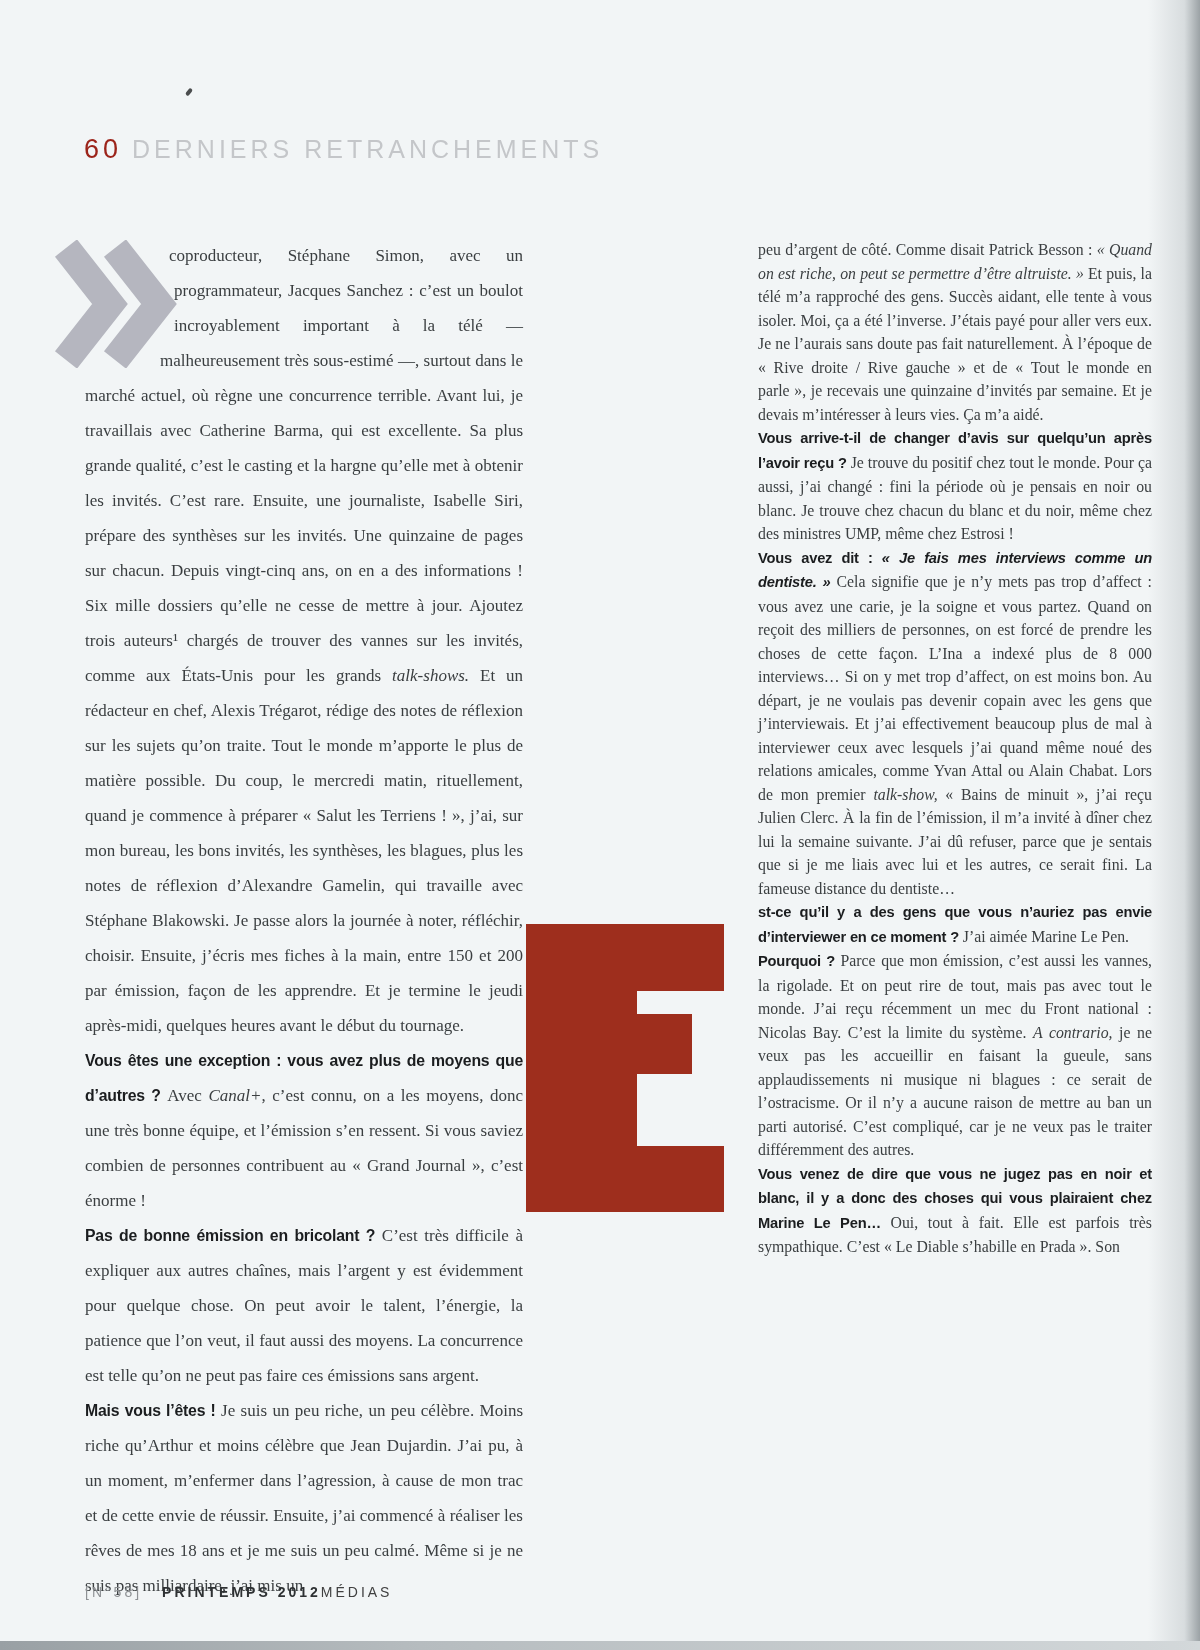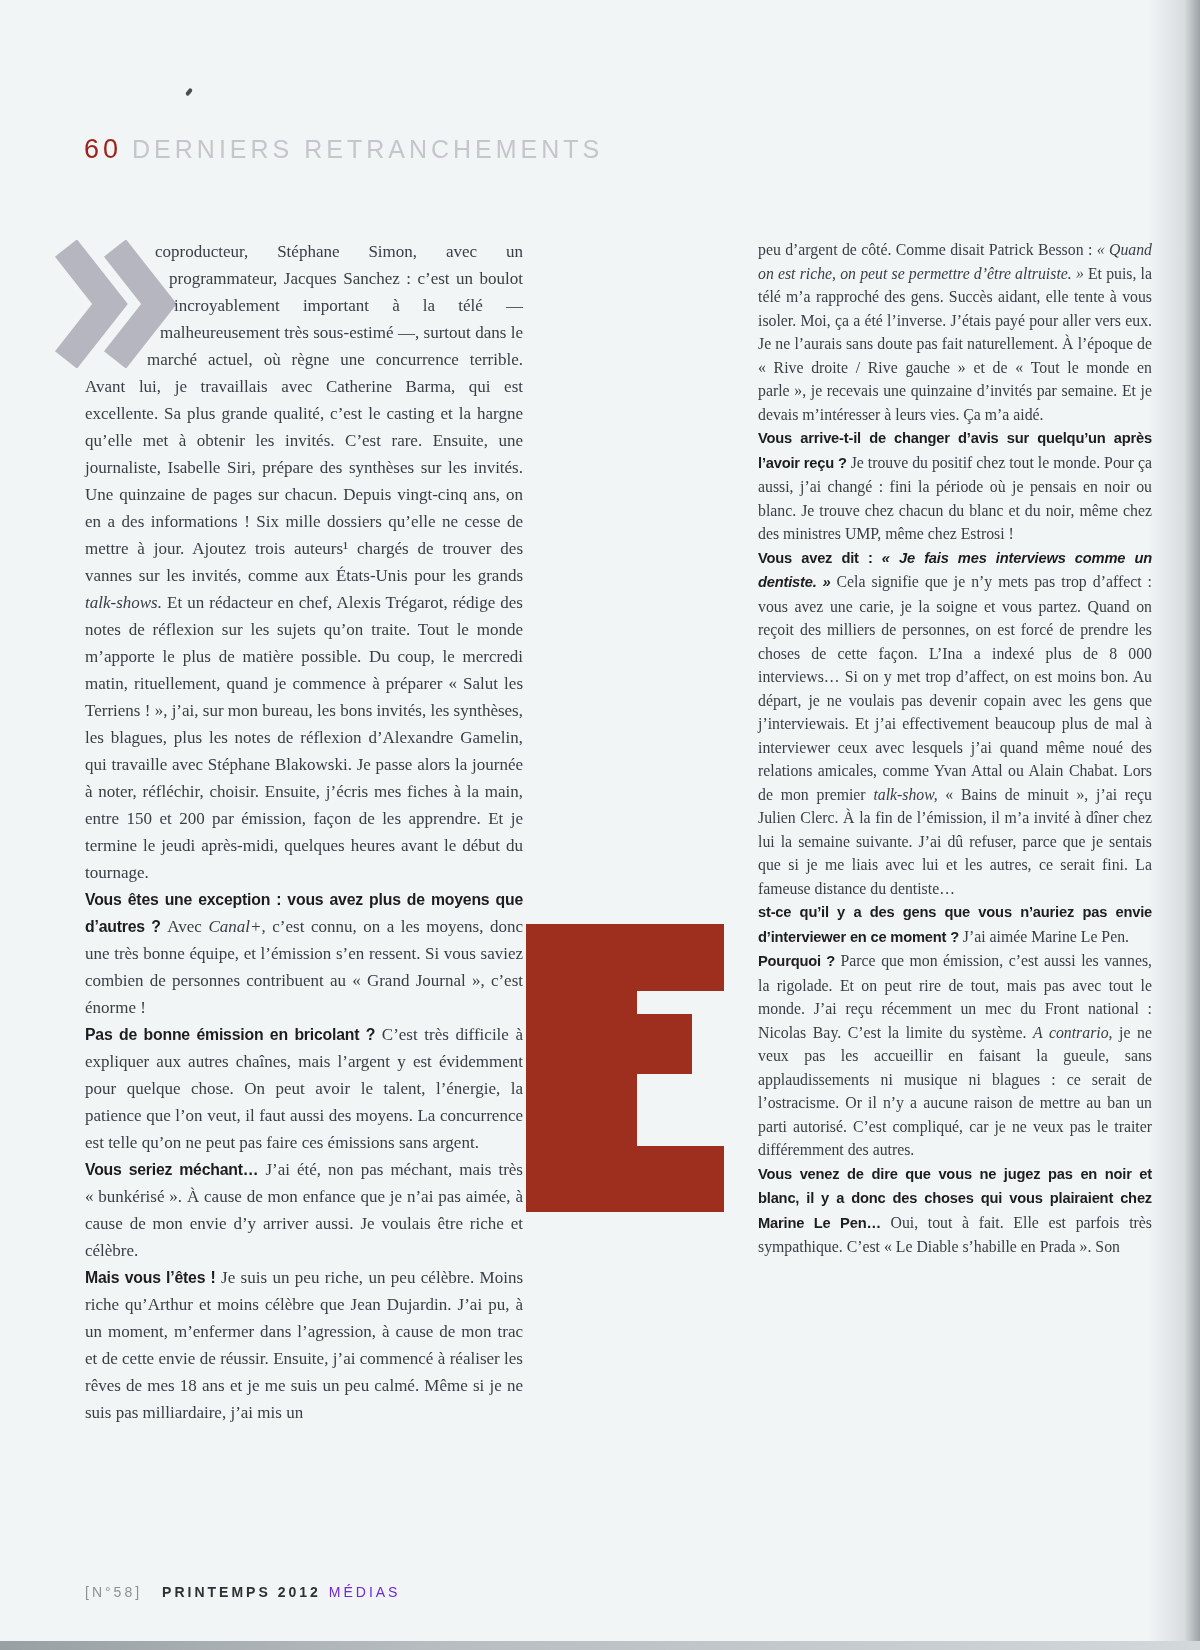--- a/index.html
+++ b/index.html
@@ -24,37 +24,37 @@
   .chevrons{position:absolute;left:52px;top:240px;}
 
   
   .dropcap{position:absolute;left:526px;top:924px;}
 
   
   .col{position:absolute;top:238px;}
   .col.left{left:85px;width:438px;}
   .col.right{left:700px;width:452px;}
   .para{margin:0;text-align:justify;color:#3a3e40;}
-  .col.left  .para{font-size:17px;line-height:27px;}
+  .col.left  .para{font-size:17px;line-height:35px;}
   .col.right .para{font-size:15.8px;line-height:23.5px;}
   .run.bold{font-family:"Liberation Sans",sans-serif;font-weight:700;font-size:.93em;letter-spacing:-.2px;color:#1b1d1f;}
   .run.italic{font-style:italic;}
   .run.bolditalic{font-family:"Liberation Sans",sans-serif;font-weight:700;font-style:italic;font-size:.93em;letter-spacing:-.2px;color:#1b1d1f;}
 
   
   .sb{float:left;clear:left;height:27px;}
   .sb1{width:70px;}.sb2{width:84px;}.sb3{width:89px;}.sb4{width:75px;}.sb5{width:62px;}
   
   .esb{float:left;clear:left;width:58px;height:380px;margin-top:634px;}
 
   
   .footer{position:absolute;left:85px;top:1584px;font-family:"Liberation Sans",sans-serif;font-size:14px;letter-spacing:3px;white-space:nowrap;}
   .fissue{color:#8e9194;}
   .fseason{color:#2e3133;font-weight:700;margin-left:20px;}
-  .fsection{color:#6d28d9;margin-left:8px;}
+  .fsection{color:#404040;}
 </style>
 </head>
 <body>
 
 <div class="page">
 
   <div class="header">
     <span class="hnum">60</span><span class="htitle">DERNIERS RETRANCHEMENTS</span>
   </div>
 
@@ -73,21 +73,20 @@
   <div class="col left">
     <div class="sb sb1"></div>
     <div class="sb sb2"></div>
     <div class="sb sb3"></div>
     <div class="sb sb4"></div>
     <div class="sb sb5"></div>
     <div>
         <p class="para"><span class="run regular">coproducteur, Stéphane Simon, avec un programmateur, Jacques Sanchez&nbsp;: c’est un boulot incroyablement important à la télé — malheureusement très sous-estimé —, surtout dans le marché actuel, où règne une concurrence terrible. Avant lui, je travaillais avec Catherine Barma, qui est excellente. Sa plus grande qualité, c’est le casting et la hargne qu’elle met à obtenir les invités. C’est rare. Ensuite, une journaliste, Isabelle Siri, prépare des synthèses sur les invités. Une quinzaine de pages sur chacun. Depuis vingt-cinq ans, on en a des informations&nbsp;! Six mille dossiers qu’elle ne cesse de mettre à jour. Ajoutez trois auteurs¹ chargés de trouver des vannes sur les invités, comme aux États-Unis pour les grands </span><span class="run italic">talk-shows.</span><span class="run regular"> Et un rédacteur en chef, Alexis Trégarot, rédige des notes de réflexion sur les sujets qu’on traite. Tout le monde m’apporte le plus de matière possible. Du coup, le mercredi matin, rituellement, quand je commence à préparer «&nbsp;Salut les Terriens&nbsp;!&nbsp;», j’ai, sur mon bureau, les bons invités, les synthèses, les blagues, plus les notes de réflexion d’Alexandre Gamelin, qui travaille avec Stéphane Blakowski. Je passe alors la journée à noter, réfléchir, choisir. Ensuite, j’écris mes fiches à la main, entre 150 et 200 par émission, façon de les apprendre. Et je termine le jeudi après-midi, quelques heures avant le début du tournage.</span></p>
         <p class="para"><span class="run bold">Vous êtes une exception&nbsp;: vous avez plus de moyens que d’autres&nbsp;? </span><span class="run regular">Avec </span><span class="run italic">Canal+</span><span class="run regular">, c’est connu, on a les moyens, donc une très bonne équipe, et l’émission s’en ressent. Si vous saviez combien de personnes contribuent au «&nbsp;Grand Journal&nbsp;», c’est énorme&nbsp;!</span></p>
         <p class="para"><span class="run bold">Pas de bonne émission en bricolant&nbsp;? </span><span class="run regular">C’est très difficile à expliquer aux autres chaînes, mais l’argent y est évidemment pour quelque chose. On peut avoir le talent, l’énergie, la patience que l’on veut, il faut aussi des moyens. La concurrence est telle qu’on ne peut pas faire ces émissions sans argent.</span></p>
-        <p class="para"><span class="run bold">Vous seriez méchant… </span><span class="run regular">J’ai été, non pas méchant, mais très «&nbsp;bunkérisé&nbsp;». À cause de mon enfance que je n’ai pas aimée, à cause de mon envie d’y arriver aussi. Je voulais être riche et célèbre.</span></p>
         <p class="para"><span class="run bold">Mais vous l’êtes&nbsp;! </span><span class="run regular">Je suis un peu riche, un peu célèbre. Moins riche qu’Arthur et moins célèbre que Jean Dujardin. J’ai pu, à un moment, m’enfermer dans l’agression, à cause de mon trac et de cette envie de réussir. Ensuite, j’ai commencé à réaliser les rêves de mes 18 ans et je me suis un peu calmé. Même si je ne suis pas milliardaire, j’ai mis un</span></p>
       </div>
   </div>
 
   <div class="col right">
     <div class="esb"></div>
     <div>
         <p class="para"><span class="run regular">peu d’argent de côté. Comme disait Patrick Besson&nbsp;: </span><span class="run italic">«&nbsp;Quand on est riche, on peut se permettre d’être altruiste.&nbsp;»</span><span class="run regular"> Et puis, la télé m’a rapproché des gens. Succès aidant, elle tente à vous isoler. Moi, ça a été l’inverse. J’étais payé pour aller vers eux. Je ne l’aurais sans doute pas fait naturellement. À l’époque de «&nbsp;Rive droite / Rive gauche&nbsp;» et de «&nbsp;Tout le monde en parle&nbsp;», je recevais une quinzaine d’invités par semaine. Et je devais m’intéresser à leurs vies. Ça m’a aidé.</span></p>
         <p class="para"><span class="run bold">Vous arrive-t-il de changer d’avis sur quelqu’un après l’avoir reçu&nbsp;? </span><span class="run regular">Je trouve du positif chez tout le monde. Pour ça aussi, j’ai changé&nbsp;: fini la période où je pensais en noir ou blanc. Je trouve chez chacun du blanc et du noir, même chez des ministres UMP, même chez Estrosi&nbsp;!</span></p>
         <p class="para"><span class="run bold">Vous avez dit&nbsp;: </span><span class="run bolditalic">«&nbsp;Je fais mes interviews comme un dentiste.&nbsp;» </span><span class="run regular">Cela signifie que je n’y mets pas trop d’affect&nbsp;: vous avez une carie, je la soigne et vous partez. Quand on reçoit des milliers de personnes, on est forcé de prendre les choses de cette façon. L’Ina a indexé plus de 8&nbsp;000 interviews… Si on y met trop d’affect, on est moins bon. Au départ, je ne voulais pas devenir copain avec les gens que j’interviewais. Et j’ai effectivement beaucoup plus de mal à interviewer ceux avec lesquels j’ai quand même noué des relations amicales, comme Yvan Attal ou Alain Chabat. Lors de mon premier </span><span class="run italic">talk-show,</span><span class="run regular"> «&nbsp;Bains de minuit&nbsp;», j’ai reçu Julien Clerc. À la fin de l’émission, il m’a invité à dîner chez lui la semaine suivante. J’ai dû refuser, parce que je sentais que si je me liais avec lui et les autres, ce serait fini. La fameuse distance du dentiste…</span></p>

